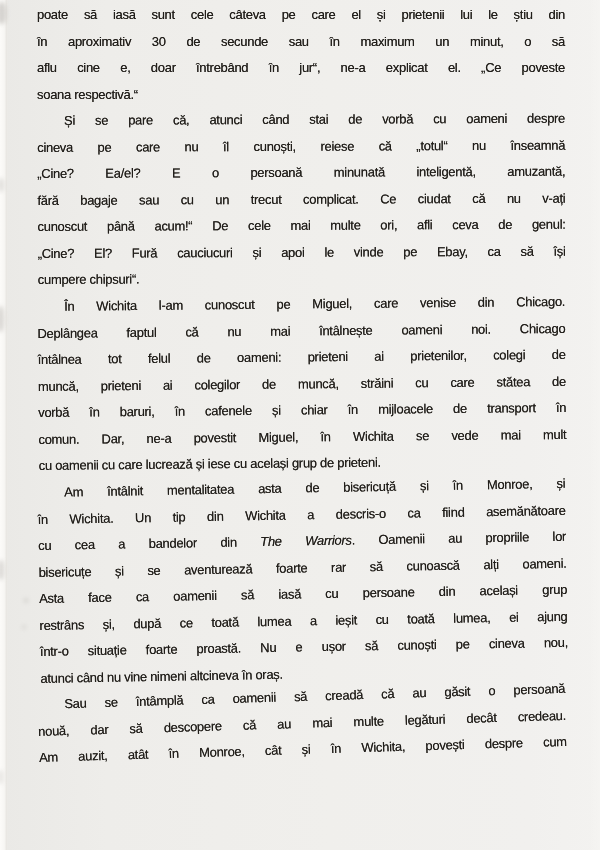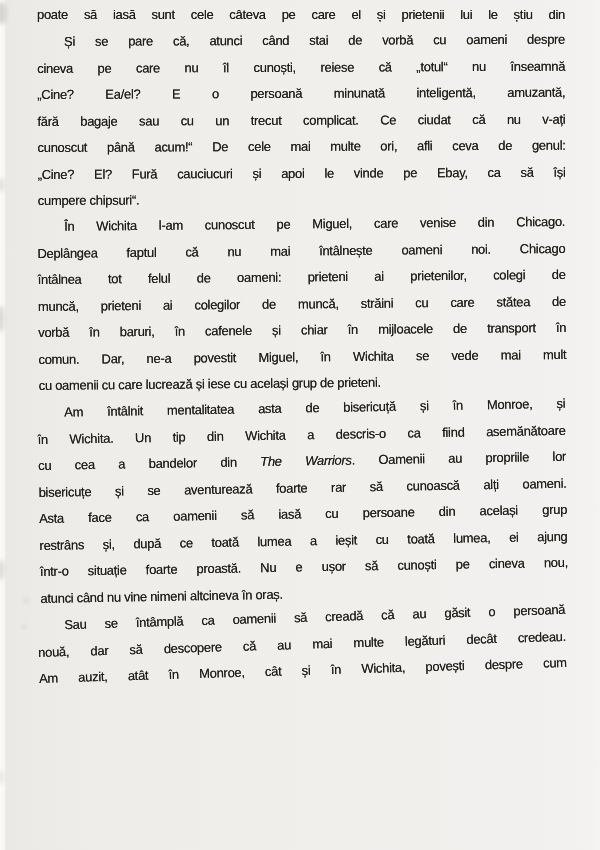--- a/index.html
+++ b/index.html
@@ -78,20 +78,23 @@
   <div class="smudge sm3"></div>
   <div class="smudge sm4"></div>
   <div class="smudge sm5"></div>
   <div class="smudge sm6"></div>
   <div class="smudge sm7"></div>
 
   <div class="content">
 
     <div class="para r0">
       <div class="ln">poate să iasă sunt cele câteva pe care el și prietenii lui le știu din</div>
+      <div class="ln">în aproximativ 30 de secunde sau în maximum un minut, o să</div>
+      <div class="ln">aflu cine e, doar întrebând în jur“, ne-a explicat el. „Ce poveste</div>
+      <div class="ln end">soana respectivă.“</div>
     </div>
 
     <div class="para r1">
       <div class="ln ind">Și se pare că, atunci când stai de vorbă cu oameni despre</div>
       <div class="ln">cineva pe care nu îl cunoști, reiese că „totul“ nu înseamnă</div>
       <div class="ln">„Cine? Ea/el? E o persoană minunată inteligentă, amuzantă,</div>
       <div class="ln">fără bagaje sau cu un trecut complicat. Ce ciudat că nu v-ați</div>
       <div class="ln">cunoscut până acum!“ De cele mai multe ori, afli ceva de genul:</div>
       <div class="ln">„Cine? El? Fură cauciucuri și apoi le vinde pe Ebay, ca să își</div>
       <div class="ln end">cumpere chipsuri“.</div>

